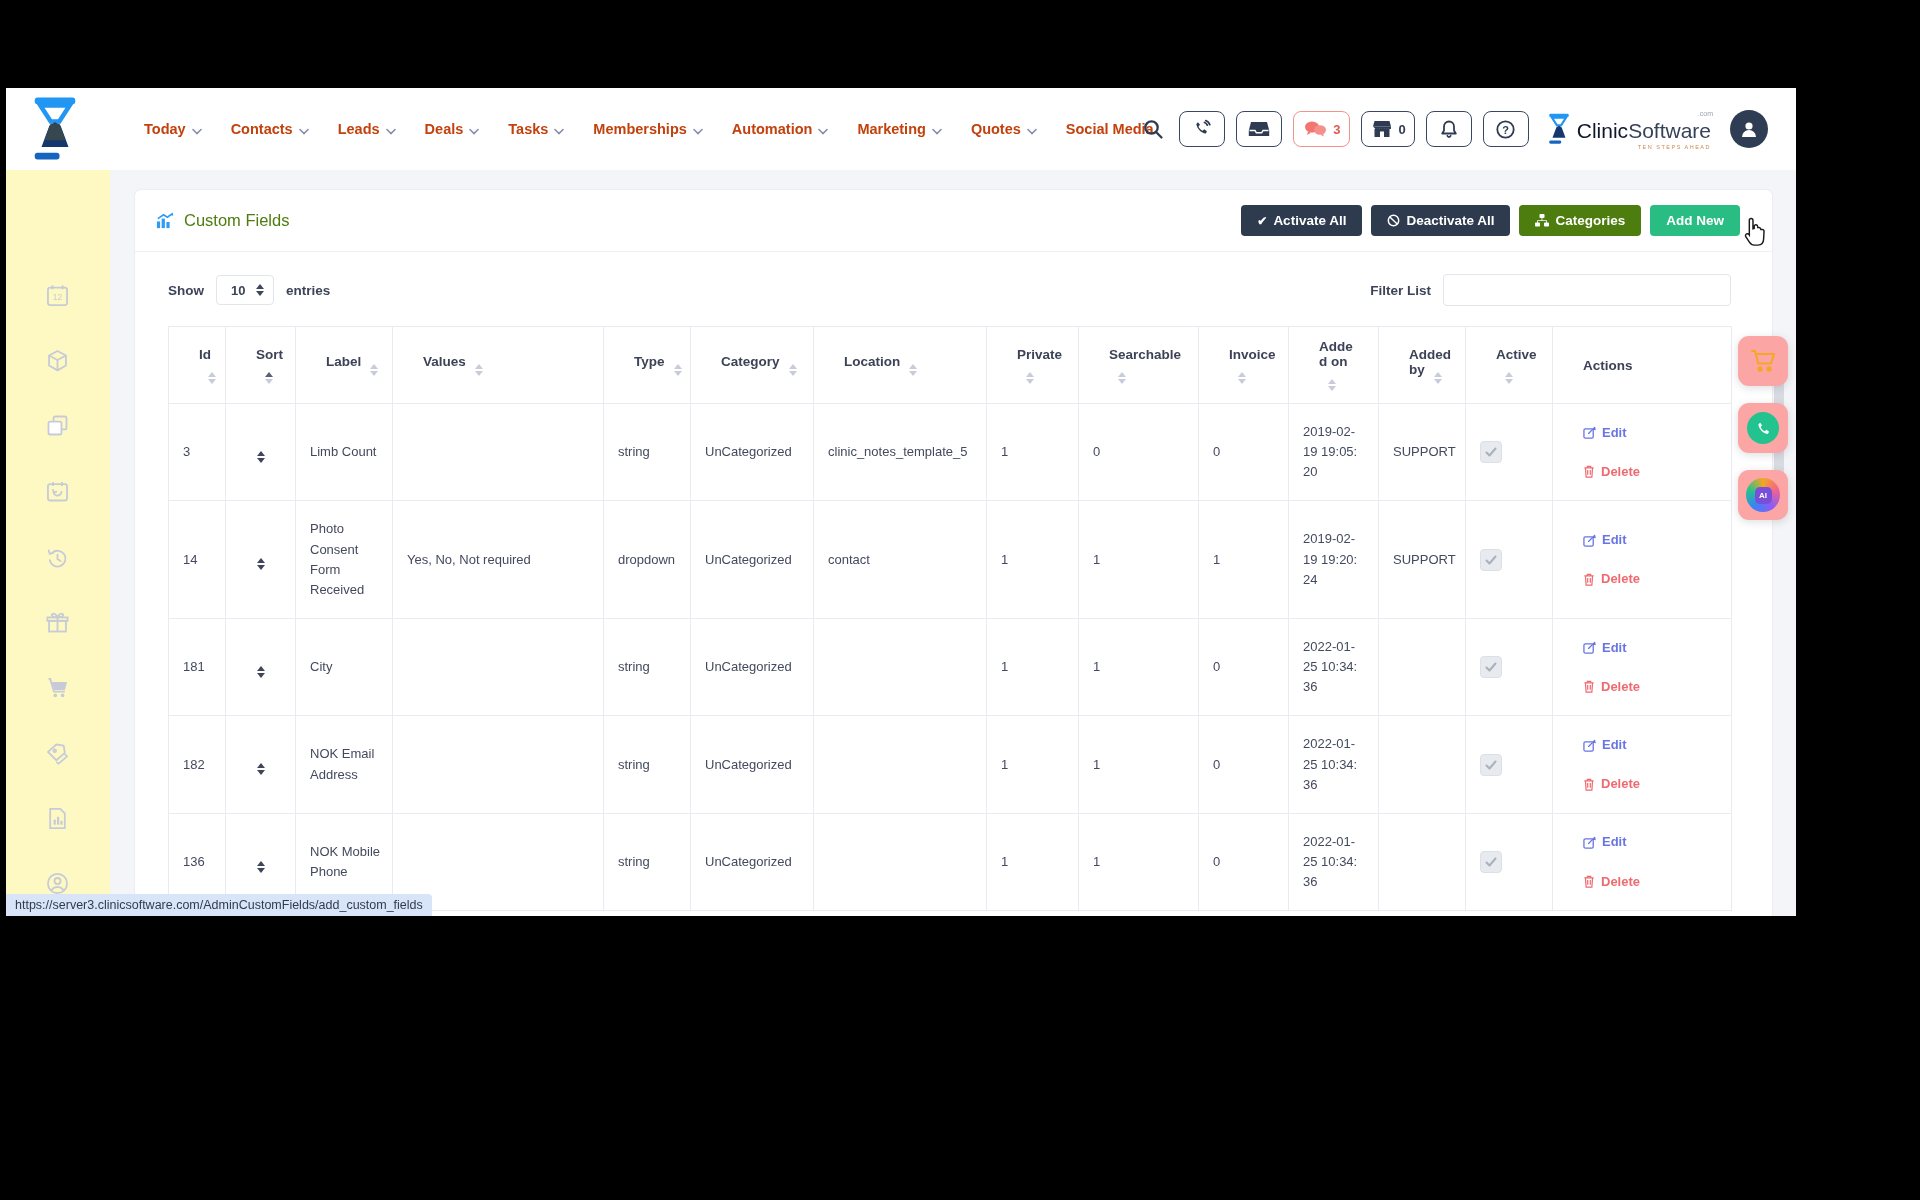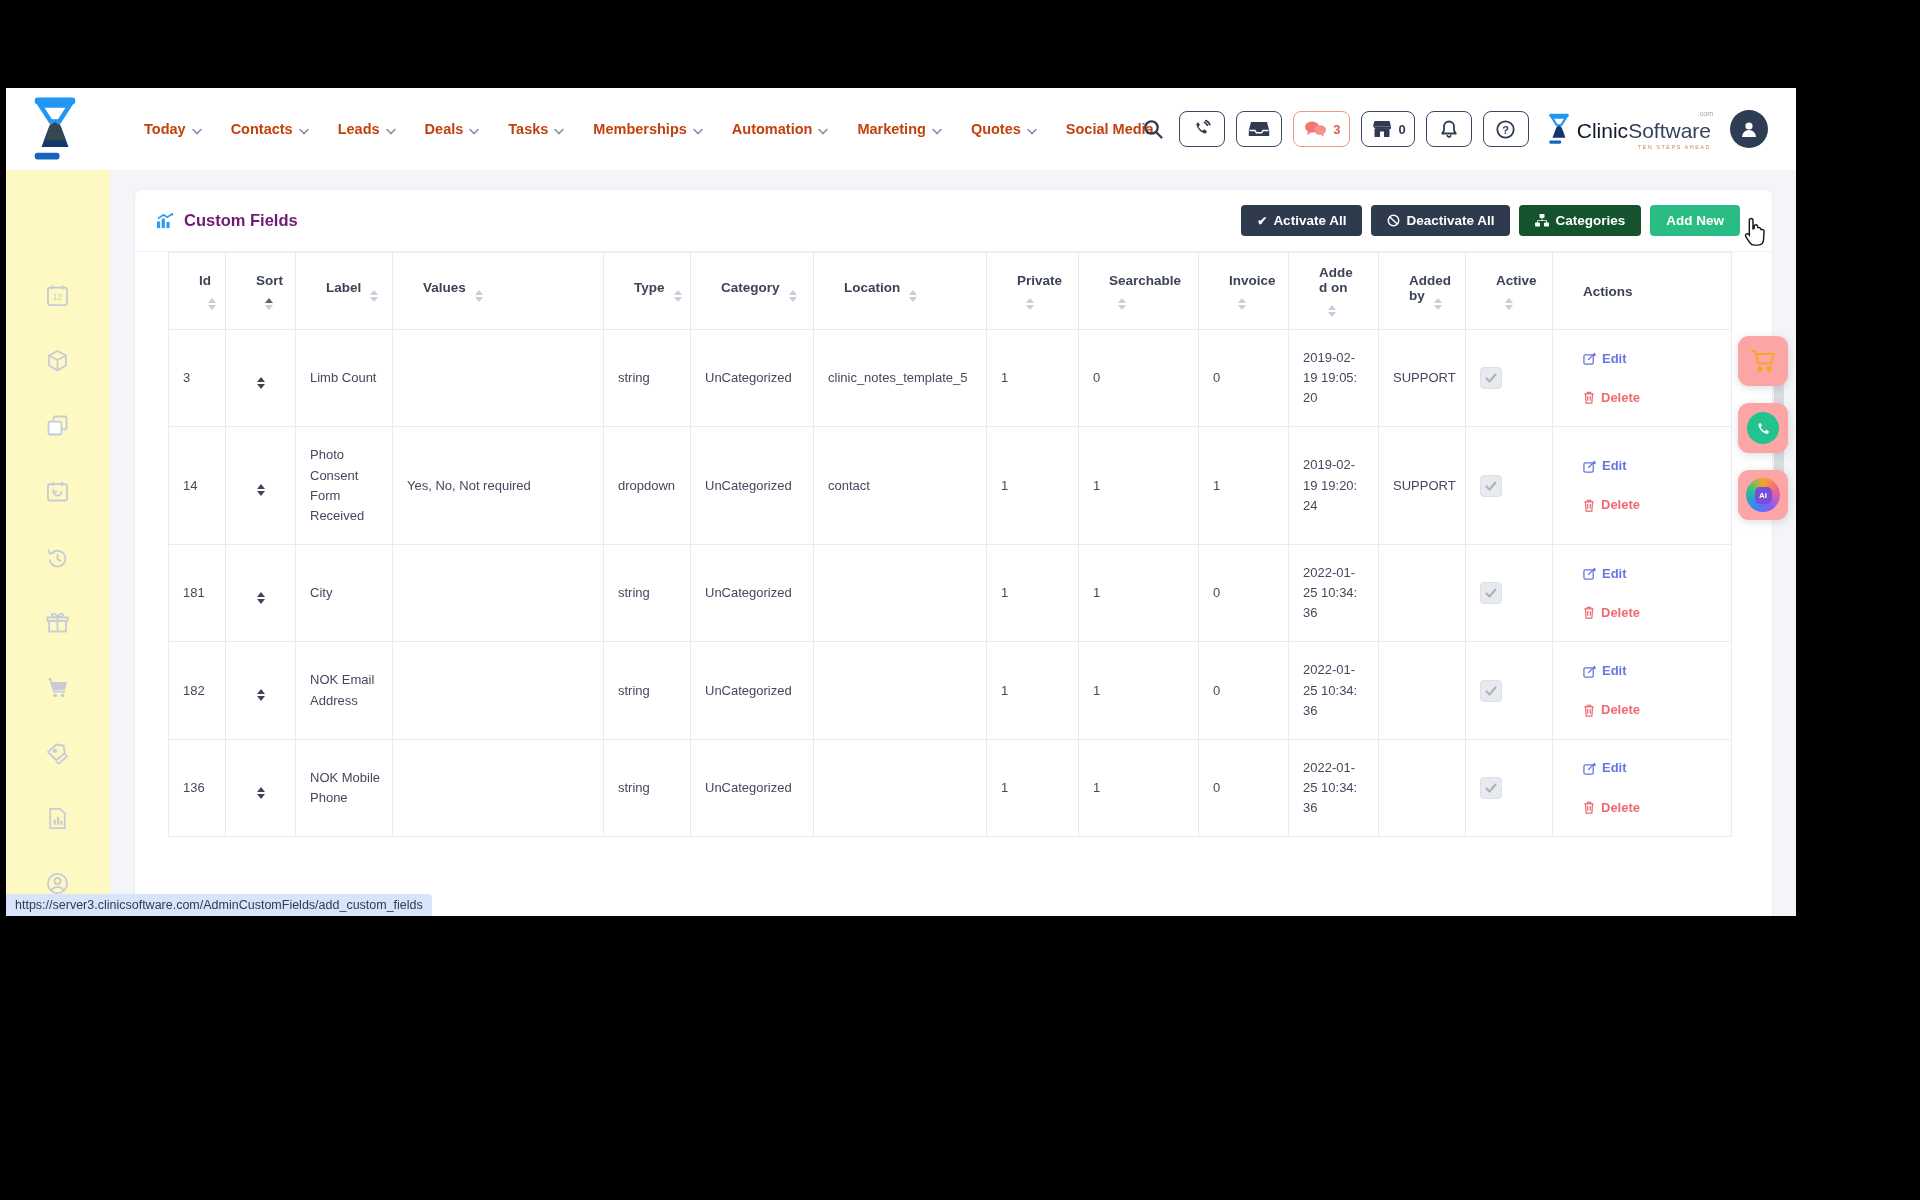--- a/index.html
+++ b/index.html
@@ -28,25 +28,25 @@
   .avatar{width:38px;height:38px;border-radius:50%;background:#2e3d54;display:flex;align-items:center;justify-content:center;cursor:pointer;}
 
   
   .sidebar{position:absolute;left:0;top:82px;width:104px;bottom:0;background:#fef9c3;z-index:4;}
   .side-ic{position:absolute;left:36px;width:30px;height:30px;display:flex;align-items:center;justify-content:center;cursor:pointer;}
 
   
   .main-bg{position:absolute;left:104px;top:82px;right:0;bottom:0;background:#f4f5f8;}
   .card{position:absolute;left:129px;top:102px;width:1637px;height:726px;background:#fff;border-radius:6px 6px 0 0;box-shadow:0 0 0 1px #ebedf2;}
   .card-head{height:62px;display:flex;align-items:center;justify-content:space-between;padding:0 32px 0 20px;border-bottom:1px solid #eef0f4;box-sizing:border-box;}
-  .page-title{display:flex;align-items:center;gap:10px;font-size:16.5px;font-weight:700;color:#701a75;}
+  .page-title{display:flex;align-items:center;gap:10px;font-size:16.5px;font-weight:400;color:#4d7c0f;}
   .head-btns{display:flex;gap:9px;}
   .btn{height:31px;border-radius:4px;display:flex;align-items:center;justify-content:center;gap:6px;font-size:13.5px;font-weight:700;color:#fff;padding:0 16px;cursor:pointer;border:none;}
   .btn.dark{background:#2e3b4e;}
-  .btn.blue{background:#14532d;}
+  .btn.blue{background:#4d7c0f;}
   .btn.green{background:#2abd83;}
 
   .controls{display:flex;align-items:center;justify-content:space-between;padding:22px 41px 20px 33px;}
   .show-group{display:flex;align-items:center;gap:12px;font-size:13.5px;font-weight:700;color:#3d4458;}
   .select-box{width:58px;height:30px;border:1px solid #e1e5ec;border-radius:4px;display:flex;align-items:center;justify-content:space-between;padding:0 9px 0 14px;box-sizing:border-box;font-size:13px;color:#3d4458;cursor:pointer;background:#fff;}
   .filter-group{display:flex;align-items:center;gap:12px;font-size:13.5px;font-weight:700;color:#3d4458;}
   .filter-input{width:288px;height:32px;border:1px solid #e1e5ec;border-radius:4px;box-sizing:border-box;padding:0 10px;font-size:13px;color:#3d4458;outline:none;}
 
   
   table.grid{border-collapse:collapse;table-layout:fixed;width:1563px;margin-left:33px;border:1px solid #e4e7ee;}
@@ -337,20 +337,37 @@
             <path d="M6.6 4h.8v2.2h4.5v2.5h-.8V7H3v1.7h-.8V6.2h4.4z"></path>
           </svg>
           <span>Categories</span>
         </button>
         <button class="btn green">
           <span>Add New</span>
         </button>
       </div>
     </div>
 
+    <div class="controls">
+      <div class="show-group">
+        <span>Show</span>
+        <div class="select-box">
+          <span>10</span>
+          <span class="sort-arrows" style="margin-left:0">
+              <i class="tri-up" style="border-bottom-color:#3f4659"></i>
+              <i class="tri-down" style="border-top-color:#3f4659"></i>
+            </span>
+        </div>
+        <span>entries</span>
+      </div>
+      <div class="filter-group">
+        <span>Filter List</span>
+        <input class="filter-input" value="" style="">
+      </div>
+    </div>
 
     <table class="grid">
       <colgroup>
         <col style="width:57px">
           <col style="width:70px">
           <col style="width:97px">
           <col style="width:211px">
         <col style="width:87px">
           <col style="width:123px">
           <col style="width:173px">

